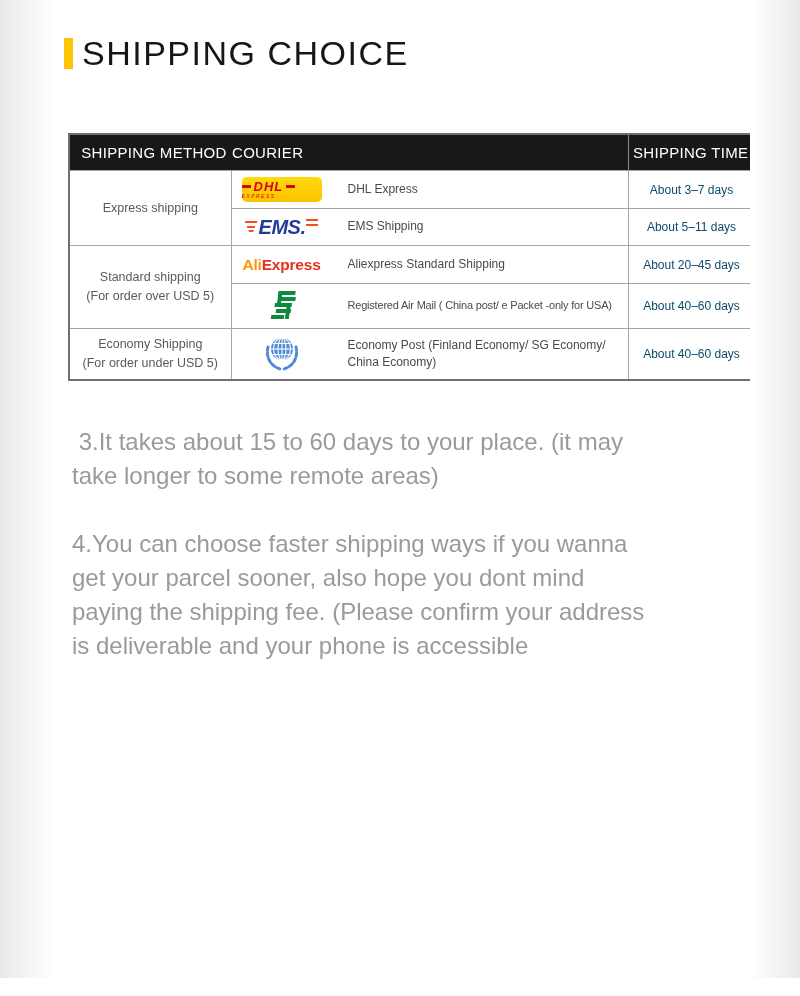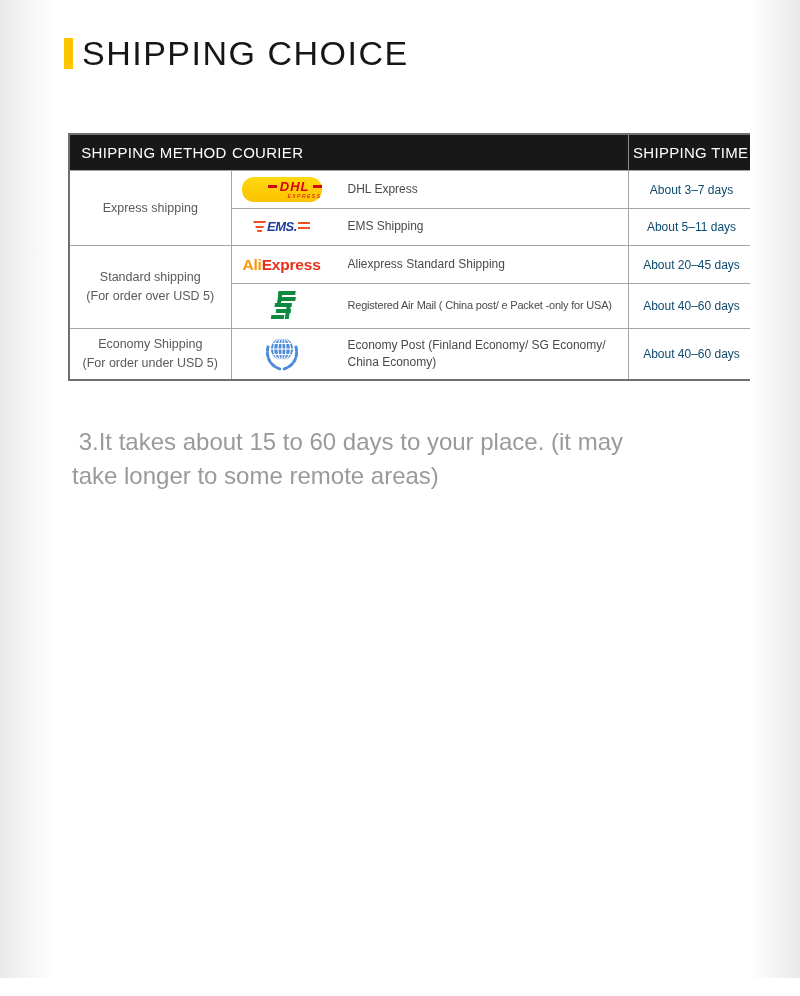--- a/index.html
+++ b/index.html
@@ -33,32 +33,32 @@
   td.method{text-align:center;color:#5a5a5a;font-size:12.5px;line-height:1.5;}
   td.courier{padding:4px 4px 4px 8px;}
   .courier-inner{display:flex;align-items:center;}
   .logo-wrap{width:84px;min-width:84px;display:flex;justify-content:center;align-items:center;}
   .courier-name{margin-left:24px;font-size:12px;color:#4a4a4a;line-height:1.45;}
   .courier-name.tight{font-size:11px;letter-spacing:-0.2px;white-space:nowrap;}
   td.time{text-align:center;color:#0c4a6e;font-size:12px;padding:0 4px;}
   .h-r1{height:38px}.h-r2{height:37px}.h-r3{height:38px}.h-r4{height:45px}.h-r5{height:50px}
 
   
-  .dhl-box{width:80px;height:25px;background:linear-gradient(#ffd90f,#fcc200);border-radius:12px;
-    display:flex;flex-direction:column;align-items:flex-end;justify-content:center;}
+  .dhl-box{width:80px;height:25px;background:linear-gradient(#ffd90f,#fcc200);border-radius:5px;
+    display:flex;flex-direction:column;align-items:flex-start;justify-content:center;}
   .dhl-main{display:flex;align-items:center;gap:3px;color:#D40511;font-weight:bold;font-style:italic;
     font-size:13px;letter-spacing:1px;line-height:1;}
   .dhl-line{width:9px;height:2.5px;background:#D40511;}
   .dhl-sub{font-size:5px;color:#D40511;font-style:italic;letter-spacing:1.5px;margin-top:1px;line-height:1;}
 
   .ems-box{display:flex;align-items:center;}
   .ems-chv{width:13px;height:12px;margin-right:1px;
     background:repeating-linear-gradient(#F05023 0 2.2px,transparent 2.2px 4.6px);
     clip-path:polygon(0 0,100% 0,62% 100%,38% 100%);}
-  .ems-text{color:#1F3C9B;font-size:13px;font-weight:bold;font-style:italic;letter-spacing:-0.5px;line-height:1;}
+  .ems-text{color:#1F3C9B;font-size:20px;font-weight:bold;font-style:italic;letter-spacing:-0.5px;line-height:1;}
   .ems-lines{width:12px;height:8px;align-self:flex-start;margin-top:2px;margin-left:1px;
     background:repeating-linear-gradient(#F05023 0 2.2px,transparent 2.2px 4.6px);}
 
   .ali-logo{font-size:15.5px;font-weight:600;letter-spacing:-0.2px;white-space:nowrap;}
   .ali-p1{color:#FF9300;}
   .ali-p2{color:#E6301C;}
 
   
   .notes{margin:44px 0 0 72px;width:660px;}
   .notes p{margin:0 0 34px 0;color:#9a9a9a;font-size:24px;line-height:34px;white-space:pre-wrap;}
@@ -184,14 +184,18 @@
           </div>
         </td>
         <td class="time">About 40–60 days</td>
       </tr>
     </tbody>
   </table>
 
   <div class="notes">
     <p> 3.It takes about 15 to 60 days to your place. (it may
 take longer to some remote areas)</p>
+    <p>4.You can choose faster shipping ways if you wanna
+get your parcel sooner, also hope you dont mind
+paying the shipping fee. (Please confirm your address
+is deliverable and your phone is accessible</p>
   </div>
 </div>
 
 </body></html>

